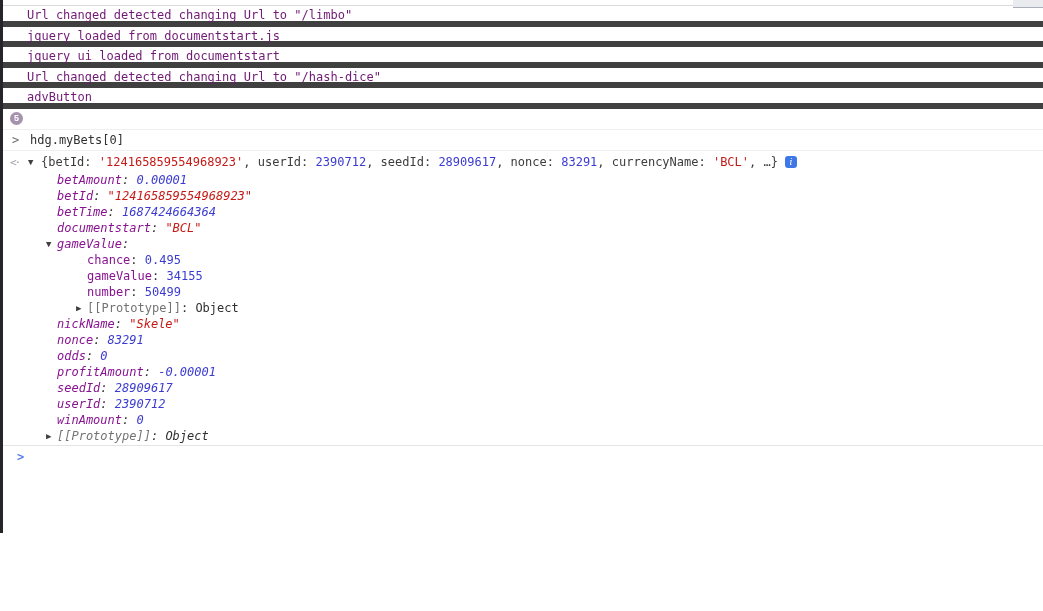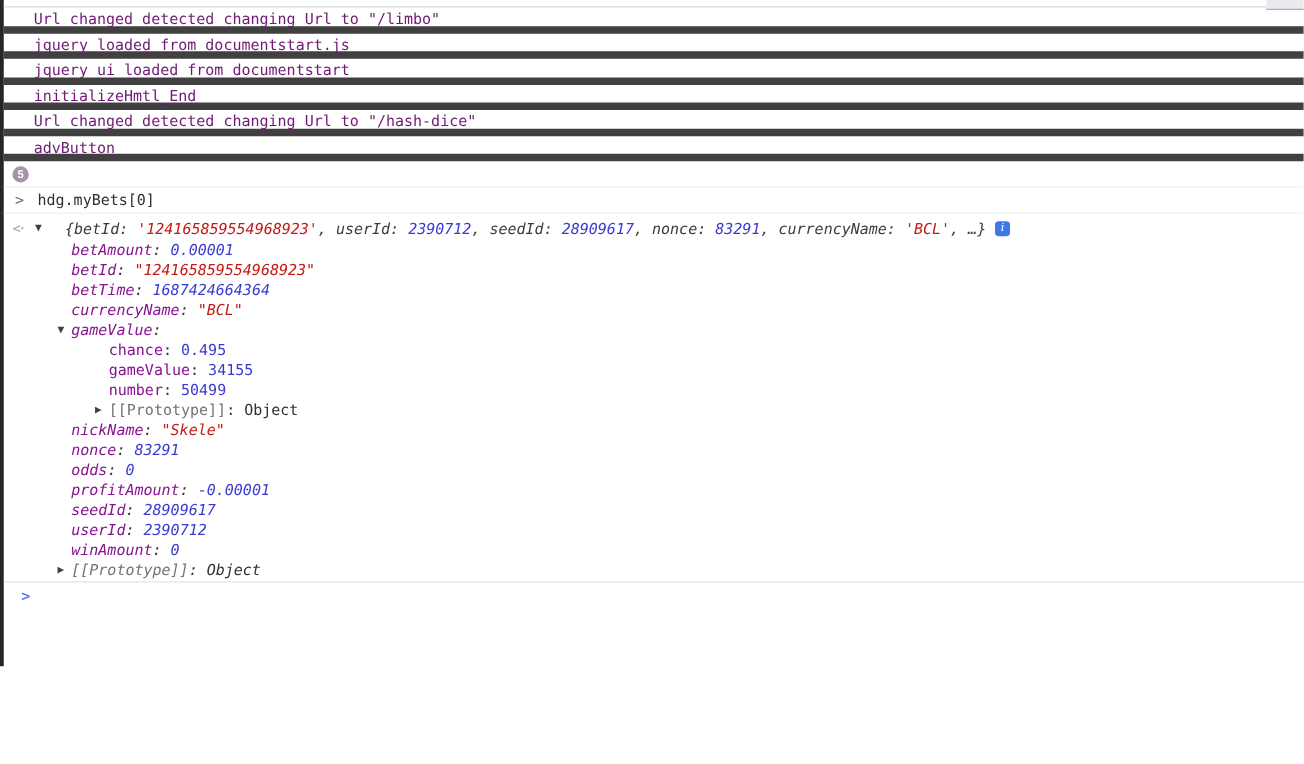--- a/index.html
+++ b/index.html
@@ -24,21 +24,21 @@
     background:#a592ad;color:#ffffff;font-size:9px;line-height:13px;text-align:center;
     font-family:"Liberation Sans",sans-serif;font-weight:bold;
   }
   .command-row{height:21px;box-sizing:border-box;border-bottom:1px solid #f0f0f0;display:flex;align-items:center;font-size:12px;color:#303030;}
   .cmd-chevron{color:#6e6e6e;padding-left:9px;width:18px;box-sizing:content-box;font-size:12px;}
   .result-block{padding-top:2px;}
   .preview-row{height:19px;display:flex;align-items:center;font-size:12px;}
   .ret-icon{color:#9aa0a6;font-size:11px;padding-left:7px;width:17px;letter-spacing:-2px;}
   .tri{color:#3f3f3f;font-size:9px;width:13px;text-align:left;padding-left:1px;}
   .tri-sm{color:#3f3f3f;font-size:9px;width:11px;text-align:left;}
-  .preview-text{font-style:italic;color:#3c3c3c;white-space:pre;margin-left:11px;}
+  .preview-text{color:#3c3c3c;white-space:pre;}
   .tk-name{color:#3c3c3c;}
   .tk-string{color:#c41a16;}
   .tk-number{color:#3b3bd1;}
   .info-icon{
     margin-left:7px;width:12px;height:12px;background:#3e78e7;border-radius:3px;
     color:#fff;font-family:"DejaVu Serif",serif;font-style:italic;font-size:9px;
     line-height:12px;text-align:center;flex:0 0 auto;
   }
   .tree-row{height:16px;display:flex;align-items:center;font-size:12px;line-height:16px;color:#303030;white-space:pre;}
   .indent-1{padding-left:43px;font-style:italic;}
@@ -63,21 +63,20 @@
   <div class="left-edge"></div>
   <div class="scroll-corner"></div>
 
   <div class="console">
     <div class="top-strip"></div>
 
     <div id="log-rows">
         <div class="log-row">Url changed detected changing Url to "/limbo"</div>
         <div class="log-row">jquery loaded from documentstart.js</div>
         <div class="log-row">jquery ui loaded from documentstart</div>
-        <div class="log-row">initializeHmtl_End</div>
         <div class="log-row">Url changed detected changing Url to "/hash-dice"</div>
         <div class="log-row">advButton</div>
       </div>
 
     <div class="badge-row">
       <span class="count-badge">5</span>
     </div>
 
     <div class="command-row">
       <span class="cmd-chevron">&gt;</span>
@@ -88,21 +87,21 @@
       <div class="preview-row">
         <span class="ret-icon">&lt;·</span>
         <span class="tri">▼</span>
         <span id="preview-tokens" class="preview-text"><span class="tk-name">{betId: </span><span class="tk-string">'124165859554968923'</span><span class="tk-name">, userId: </span><span class="tk-number">2390712</span><span class="tk-name">, seedId: </span><span class="tk-number">28909617</span><span class="tk-name">, nonce: </span><span class="tk-number">83291</span><span class="tk-name">, currencyName: </span><span class="tk-string">'BCL'</span><span class="tk-name">, …}</span></span>
         <span class="info-icon">i</span>
       </div>
       <div id="tree-rows">
           <div class="tree-row indent-1"><span class="tri-sm"></span><span class="prop-name">betAmount</span><span class="colon">: </span><span class="val-number">0.00001</span></div>
           <div class="tree-row indent-1"><span class="tri-sm"></span><span class="prop-name">betId</span><span class="colon">: </span><span class="val-string">"124165859554968923"</span></div>
           <div class="tree-row indent-1"><span class="tri-sm"></span><span class="prop-name">betTime</span><span class="colon">: </span><span class="val-number">1687424664364</span></div>
-          <div class="tree-row indent-1"><span class="tri-sm"></span><span class="prop-name">currencyName</span><span class="colon">: </span><span class="val-string">"BCL"</span></div>
+          <div class="tree-row indent-1"><span class="tri-sm"></span><span class="prop-name">documentstart</span><span class="colon">: </span><span class="val-string">"BCL"</span></div>
           <div class="tree-row indent-1"><span class="tri-sm">▼</span><span class="prop-name">gameValue</span><span class="colon">: </span></div>
           <div class="tree-row indent-2"><span class="tri-sm"></span><span class="prop-name">chance</span><span class="colon">: </span><span class="val-number">0.495</span></div>
           <div class="tree-row indent-2"><span class="tri-sm"></span><span class="prop-name">gameValue</span><span class="colon">: </span><span class="val-number">34155</span></div>
           <div class="tree-row indent-2"><span class="tri-sm"></span><span class="prop-name">number</span><span class="colon">: </span><span class="val-number">50499</span></div>
           <div class="tree-row indent-2"><span class="tri-sm">▶</span><span class="proto-name">[[Prototype]]</span><span class="colon">: </span><span class="val-object">Object</span></div>
           <div class="tree-row indent-1"><span class="tri-sm"></span><span class="prop-name">nickName</span><span class="colon">: </span><span class="val-string">"Skele"</span></div>
           <div class="tree-row indent-1"><span class="tri-sm"></span><span class="prop-name">nonce</span><span class="colon">: </span><span class="val-number">83291</span></div>
           <div class="tree-row indent-1"><span class="tri-sm"></span><span class="prop-name">odds</span><span class="colon">: </span><span class="val-number">0</span></div>
           <div class="tree-row indent-1"><span class="tri-sm"></span><span class="prop-name">profitAmount</span><span class="colon">: </span><span class="val-number">-0.00001</span></div>
           <div class="tree-row indent-1"><span class="tri-sm"></span><span class="prop-name">seedId</span><span class="colon">: </span><span class="val-number">28909617</span></div>

